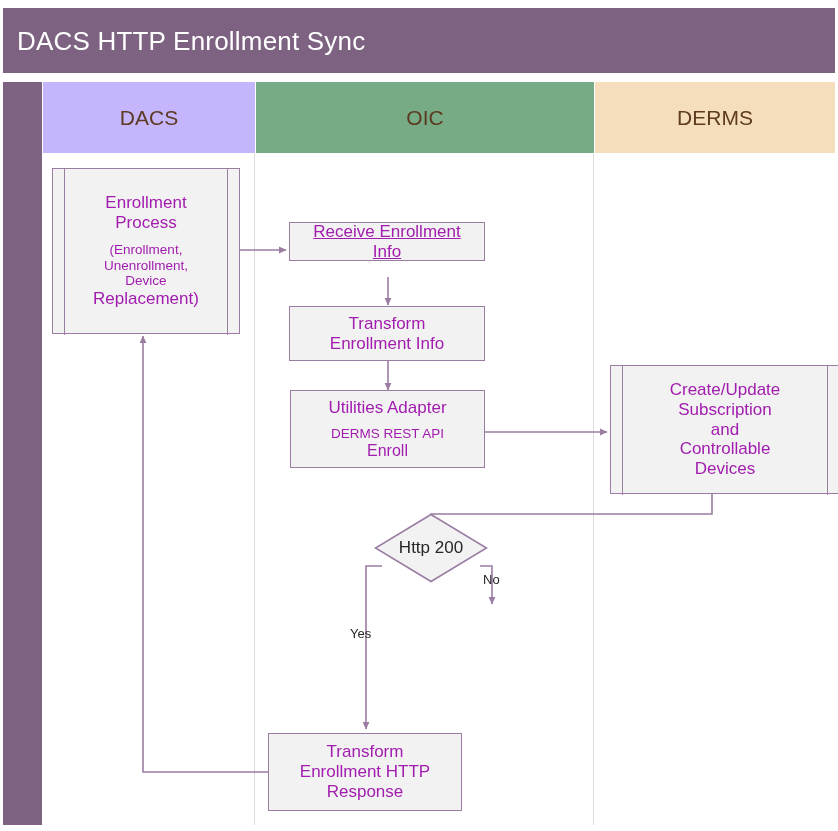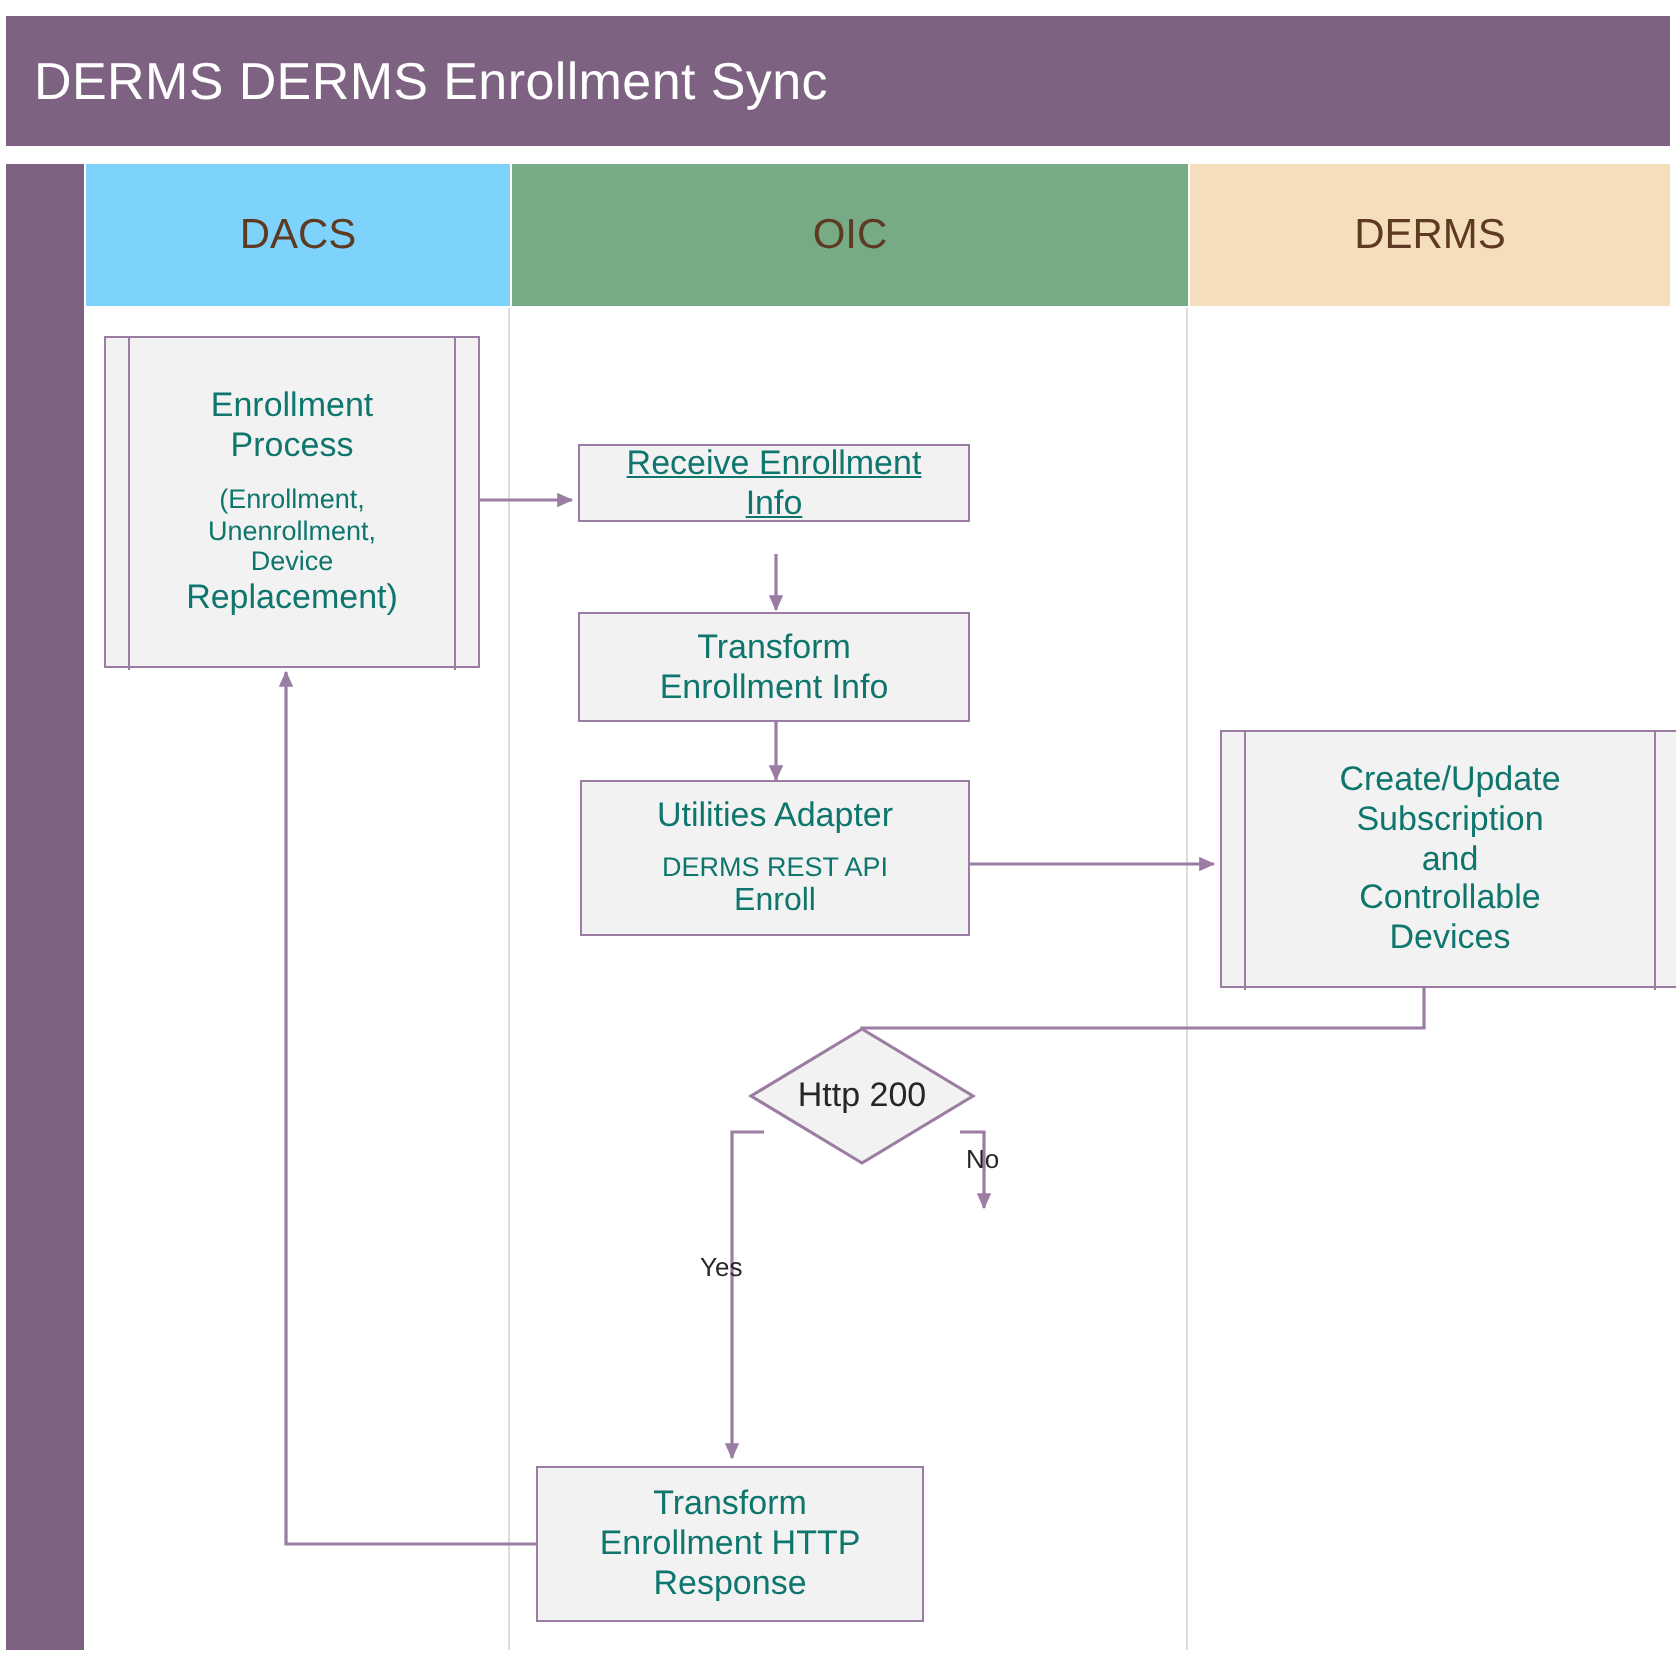--- a/index.html
+++ b/index.html
@@ -56,21 +56,21 @@
     position: absolute;
     top: 82px;
     height: 71px;
     box-sizing: border-box;
     display: flex;
     align-items: center;
     justify-content: center;
     font-size: 21px;
     color: #5d3a21;
   }
-  #lane-header-dacs  { left: 43px;  width: 212px; background: #7dd3fc; }
+  #lane-header-dacs  { left: 43px;  width: 212px; background: #c4b5fd; }
   #lane-header-oic   { left: 256px; width: 338px; background: #76ab86; }
   #lane-header-derms { left: 595px; width: 240px; background: #f5debb; }
 
   
   .lane-body {
     position: absolute;
     top: 154px;
     height: 671px;
     background: #ffffff;
     box-sizing: border-box;
@@ -83,21 +83,21 @@
   .node {
     position: absolute;
     box-sizing: border-box;
     background: #f2f2f2;
     border: 1.5px solid #9b7ca3;
     display: flex;
     flex-direction: column;
     align-items: center;
     justify-content: center;
     text-align: center;
-    color: #0f766e;
+    color: #a21caf;
     line-height: 1.16;
   }
   .node .line { display: block; }
 
   
   .node.subprocess::before,
   .node.subprocess::after {
     content: "";
     position: absolute;
     top: -1.5px;
@@ -140,21 +140,21 @@
     height: 831px;
     pointer-events: none;
   }
 </style>
 </head>
 <body>
 
 <div id="canvas">
 
   <div id="title-bar">
-    <div id="title-text">DERMS DERMS Enrollment Sync</div>
+    <div id="title-text">DACS HTTP Enrollment Sync</div>
   </div>
 
   <div id="lane-band"></div>
 
   <div class="lane-body" id="lane-body-dacs"></div>
   <div class="lane-body" id="lane-body-oic"></div>
   <div class="lane-body" id="lane-body-derms"></div>
 
   <div class="lane-header" id="lane-header-dacs">
     <span>DACS</span>

